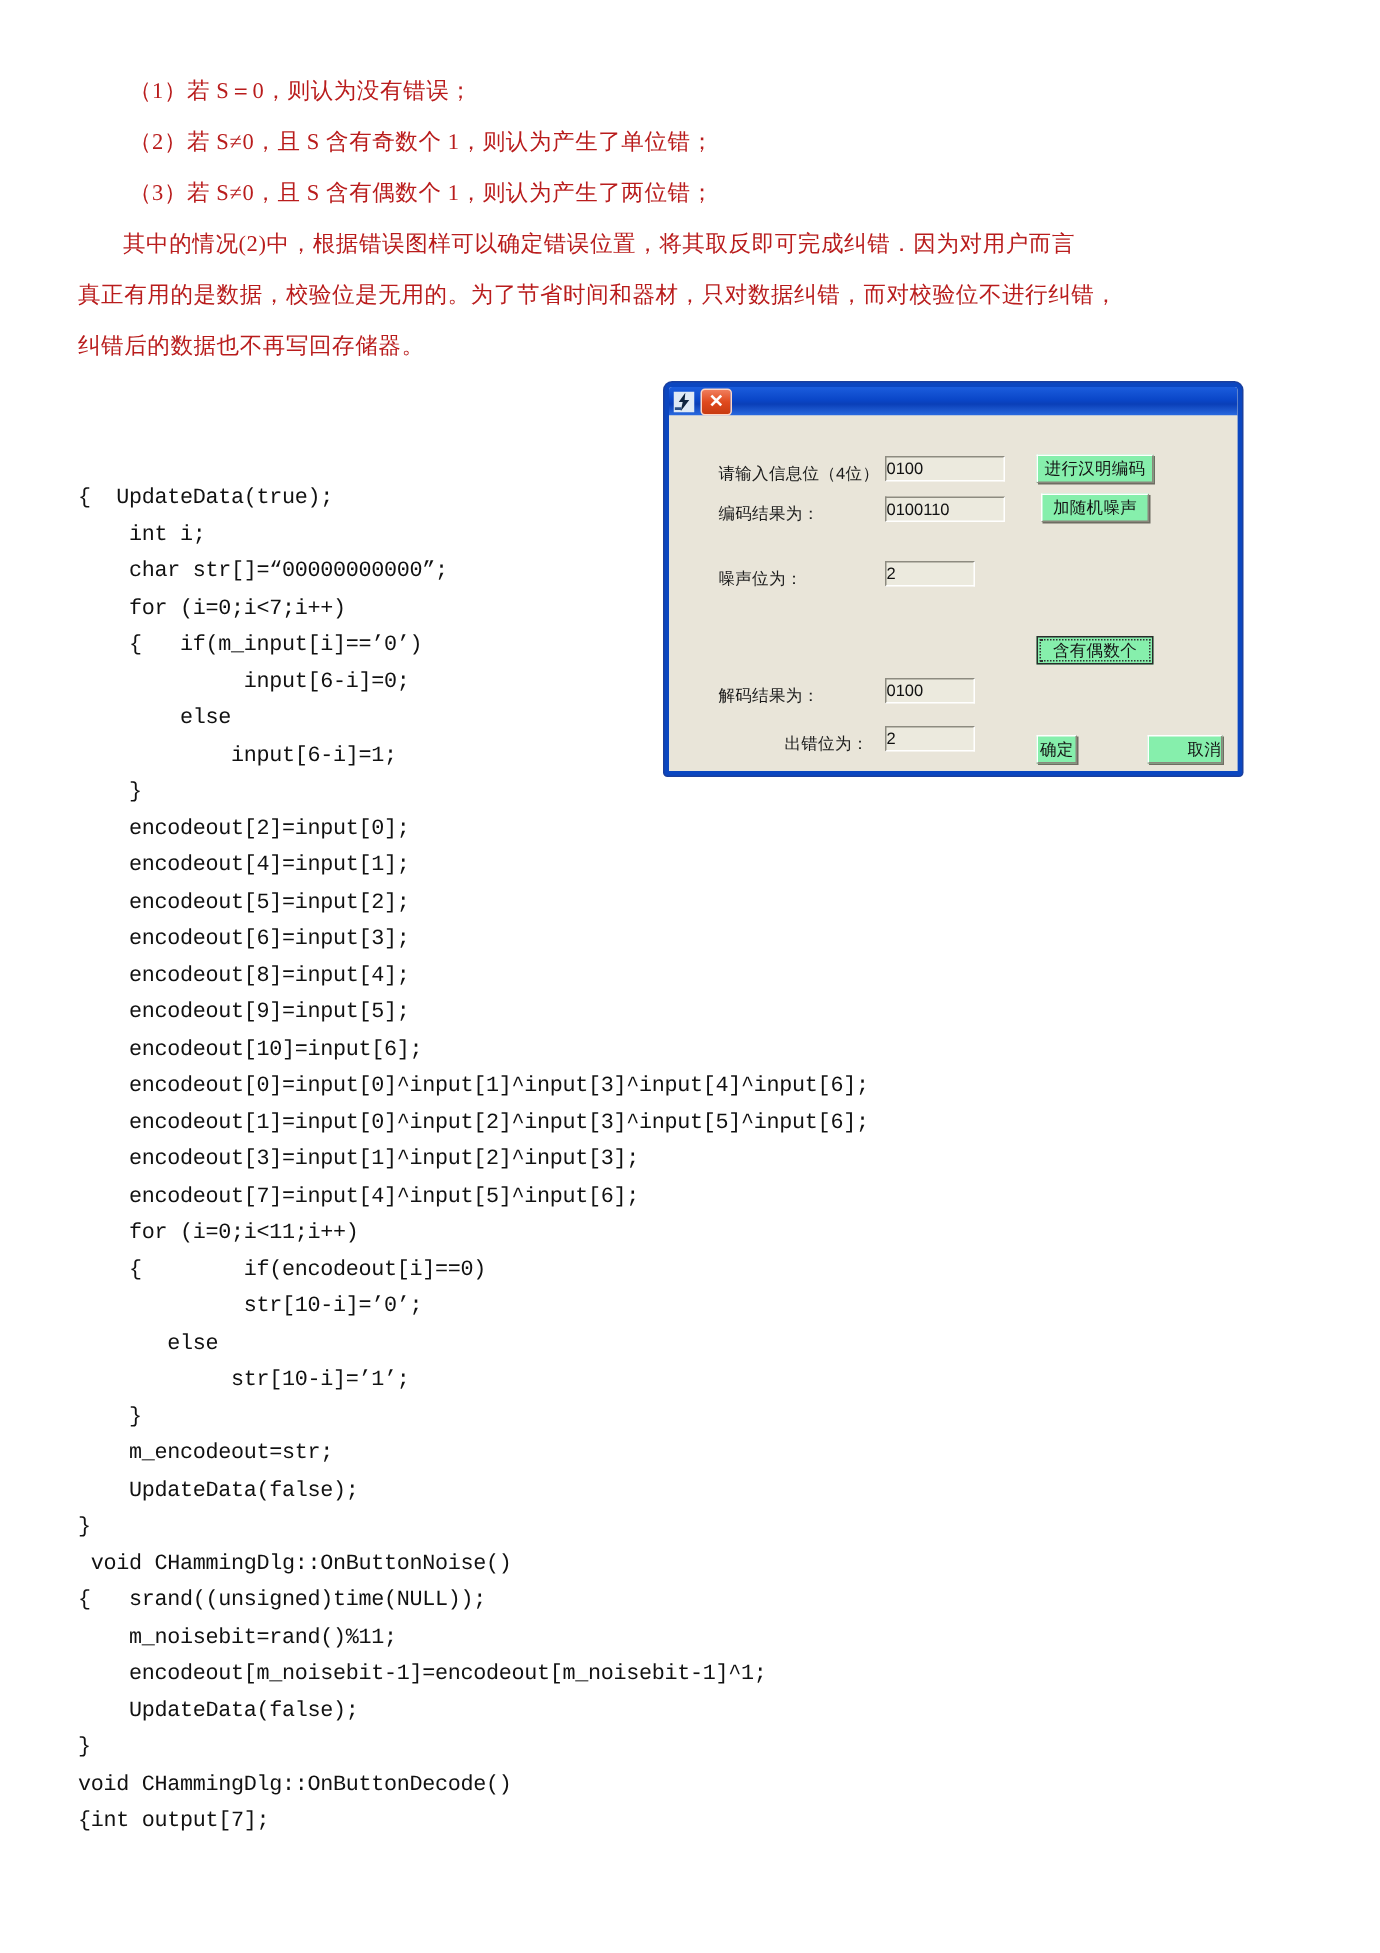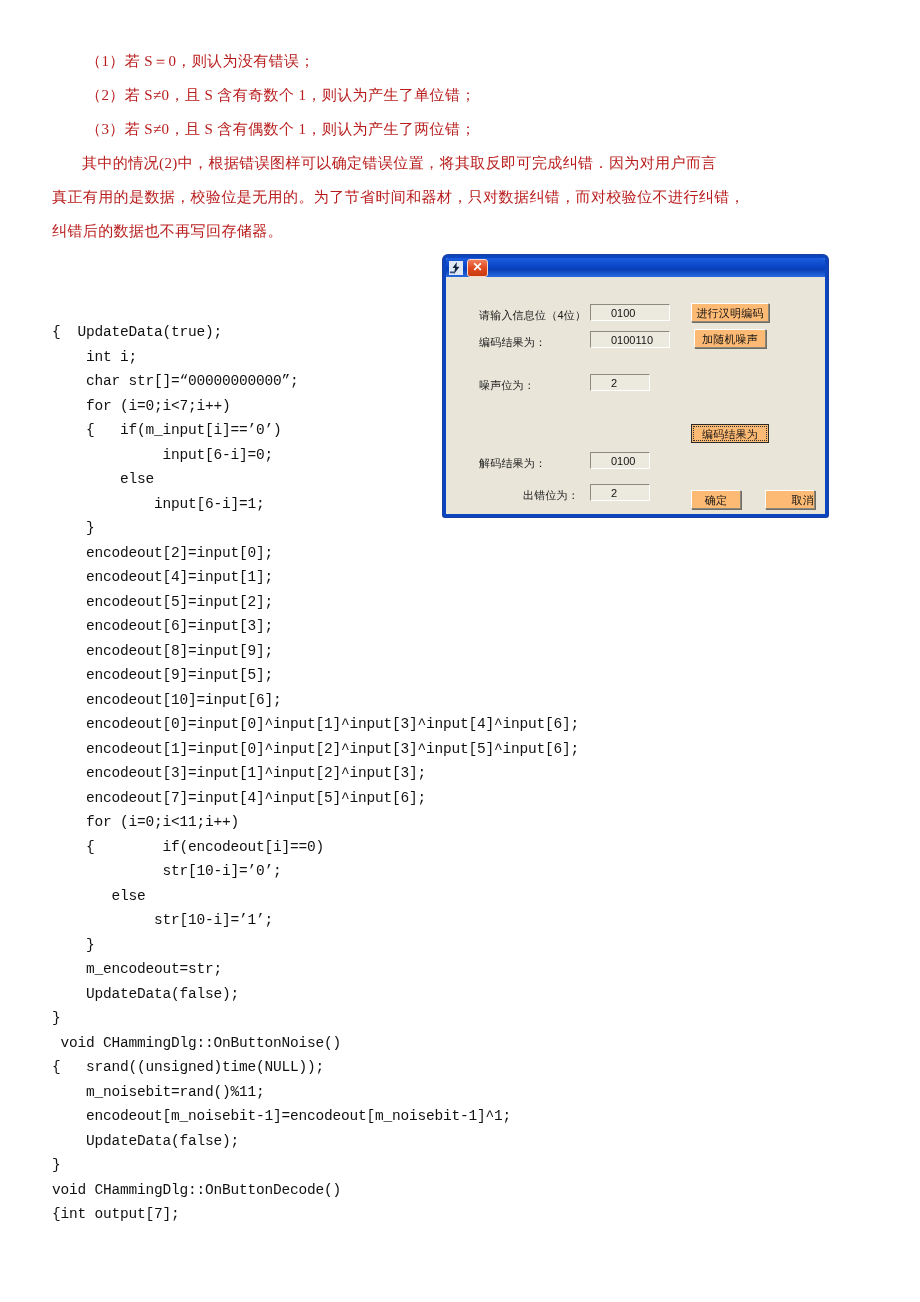--- a/index.html
+++ b/index.html
@@ -125,29 +125,29 @@
     height: 17px;
     background: #eceade;
     border-top: 1px solid #8d8b80;
     border-left: 1px solid #8d8b80;
     border-right: 1px solid #ffffff;
     border-bottom: 1px solid #ffffff;
     font-family: "Liberation Sans", "DejaVu Sans", sans-serif;
     font-size: 11px;
     color: #111;
     line-height: 17px;
-    padding-left: 20px;
+    padding-left: 0;
     box-sizing: border-box;
     white-space: nowrap;
     overflow: hidden;
   }
   .dlg-button {
     position: absolute;
     height: 19px;
-    background: #fdba74;
+    background: #86efac;
     border-top: 1px solid #ffffff;
     border-left: 1px solid #ffffff;
     border-right: 1px solid #8a887c;
     border-bottom: 1px solid #8a887c;
     box-shadow: 1px 1px 0 #6f6d63;
     font-family: "Liberation Sans", "DejaVu Sans", sans-serif;
     font-size: 11px;
     color: #141414;
     text-align: center;
     line-height: 18px;
@@ -181,21 +181,21 @@
   <div class="code-line">    for (i=0;i&lt;7;i++)</div>
   <div class="code-line">    {   if(m_input[i]==’0’)</div>
   <div class="code-line">             input[6-i]=0;</div>
   <div class="code-line">        else</div>
   <div class="code-line">            input[6-i]=1;</div>
   <div class="code-line">    }</div>
   <div class="code-line">    encodeout[2]=input[0];</div>
   <div class="code-line">    encodeout[4]=input[1];</div>
   <div class="code-line">    encodeout[5]=input[2];</div>
   <div class="code-line">    encodeout[6]=input[3];</div>
-  <div class="code-line">    encodeout[8]=input[9];</div>
+  <div class="code-line">    encodeout[8]=input[4];</div>
   <div class="code-line">    encodeout[9]=input[5];</div>
   <div class="code-line">    encodeout[10]=input[6];</div>
   <div class="code-line">    encodeout[0]=input[0]^input[1]^input[3]^input[4]^input[6];</div>
   <div class="code-line">    encodeout[1]=input[0]^input[2]^input[3]^input[5]^input[6];</div>
   <div class="code-line">    encodeout[3]=input[1]^input[2]^input[3];</div>
   <div class="code-line">    encodeout[7]=input[4]^input[5]^input[6];</div>
   <div class="code-line">    for (i=0;i&lt;11;i++)</div>
   <div class="code-line">    {        if(encodeout[i]==0)</div>
   <div class="code-line">             str[10-i]=’0’;</div>
   <div class="code-line">       else</div>
@@ -231,25 +231,25 @@
     <div class="field-input" style="left:144px; top:27px; width:80px;">0100</div>
     <div class="dlg-button" style="left:245px; top:26px; width:78px;">进行汉明编码</div>
 
     <div class="field-label" style="left:33px; top:58px;">编码结果为：</div>
     <div class="field-input" style="left:144px; top:54px; width:80px;">0100110</div>
     <div class="dlg-button" style="left:248px; top:52px; width:72px;">加随机噪声</div>
 
     <div class="field-label" style="left:33px; top:101px;">噪声位为：</div>
     <div class="field-input" style="left:144px; top:97px; width:60px;">2</div>
 
-    <div class="dlg-button focused" style="left:245px; top:147px; width:78px;">编码结果为</div>
+    <div class="dlg-button focused" style="left:245px; top:147px; width:78px;">含有偶数个</div>
 
     <div class="field-label" style="left:33px; top:179px;">解码结果为：</div>
     <div class="field-input" style="left:144px; top:175px; width:60px;">0100</div>
 
     <div class="field-label" style="left:33px; top:211px;margin-left:44px;">出错位为：</div>
     <div class="field-input" style="left:144px; top:207px; width:60px;">2</div>
 
-    <div class="dlg-button" style="left:245px; top:213px; width:50px;">确定</div>
+    <div class="dlg-button" style="left:245px; top:213px; width:27px;">确定</div>
     <div class="dlg-button" style="left:319px; top:213px; width:50px;text-align:right;">取消</div>
 
   </div>
 </div>
 
 </body></html>

